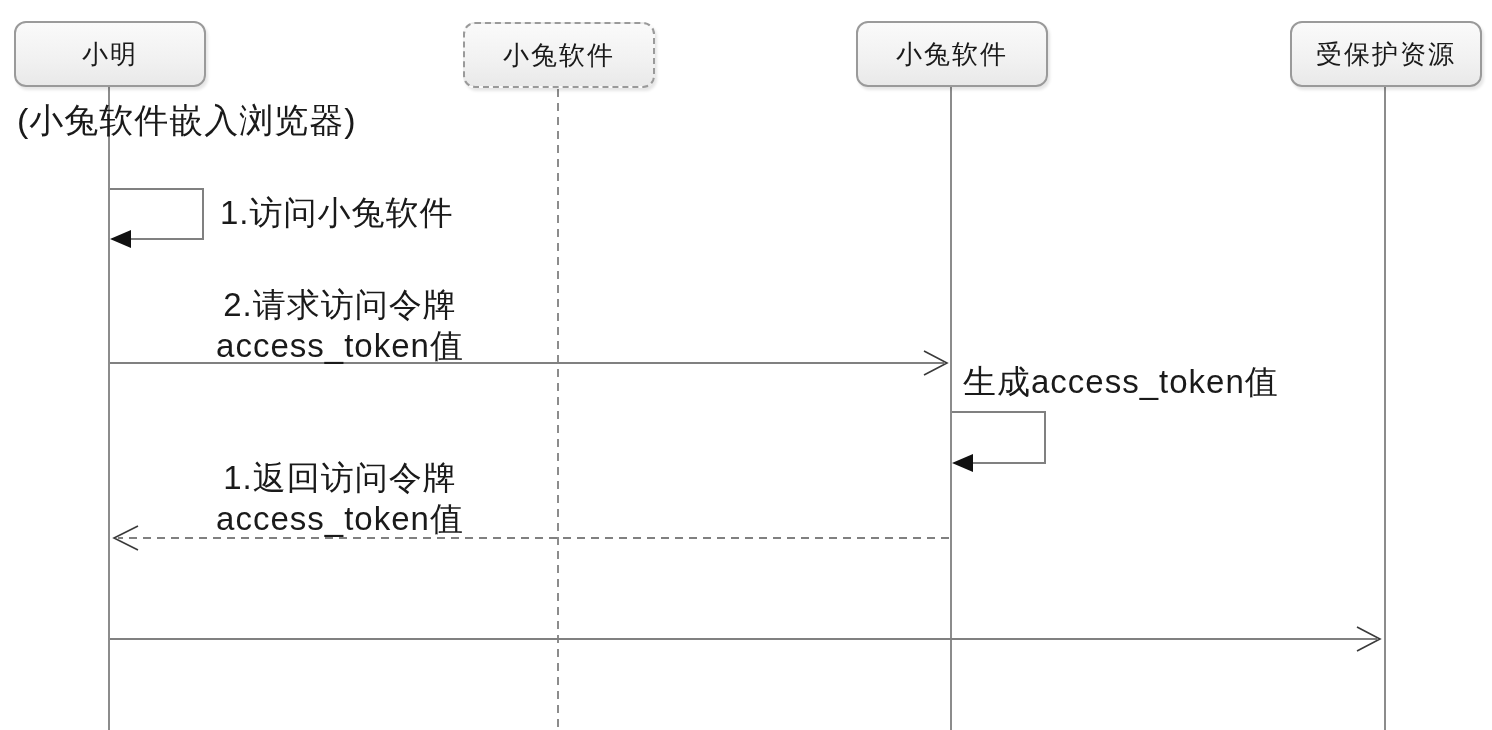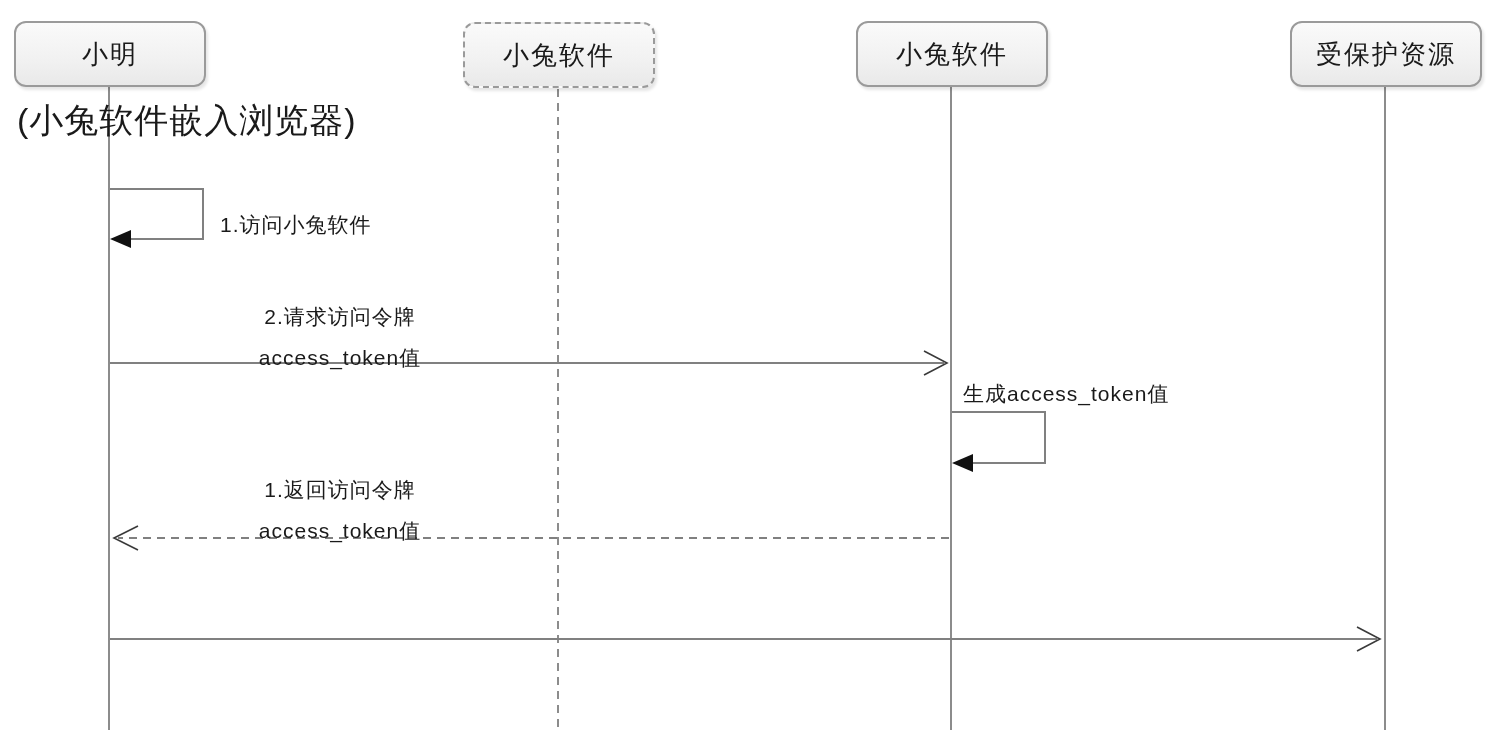--- a/index.html
+++ b/index.html
@@ -42,25 +42,24 @@
     border-style: dashed;
   }
   .sublabel {
     position: absolute;
     font-size: 34px;
     letter-spacing: 1px;
     white-space: nowrap;
   }
   .msg-label {
     position: absolute;
-    font-size: 21px;
+    font-size: 33px;
     line-height: 41px;
     letter-spacing: 1px;
     white-space: nowrap;
-    margin-top: 12px;
   }
   .msg-label.centered {
     width: 260px;
     text-align: center;
   }
 </style>
 </head>
 <body>
 
 <div class="canvas">

